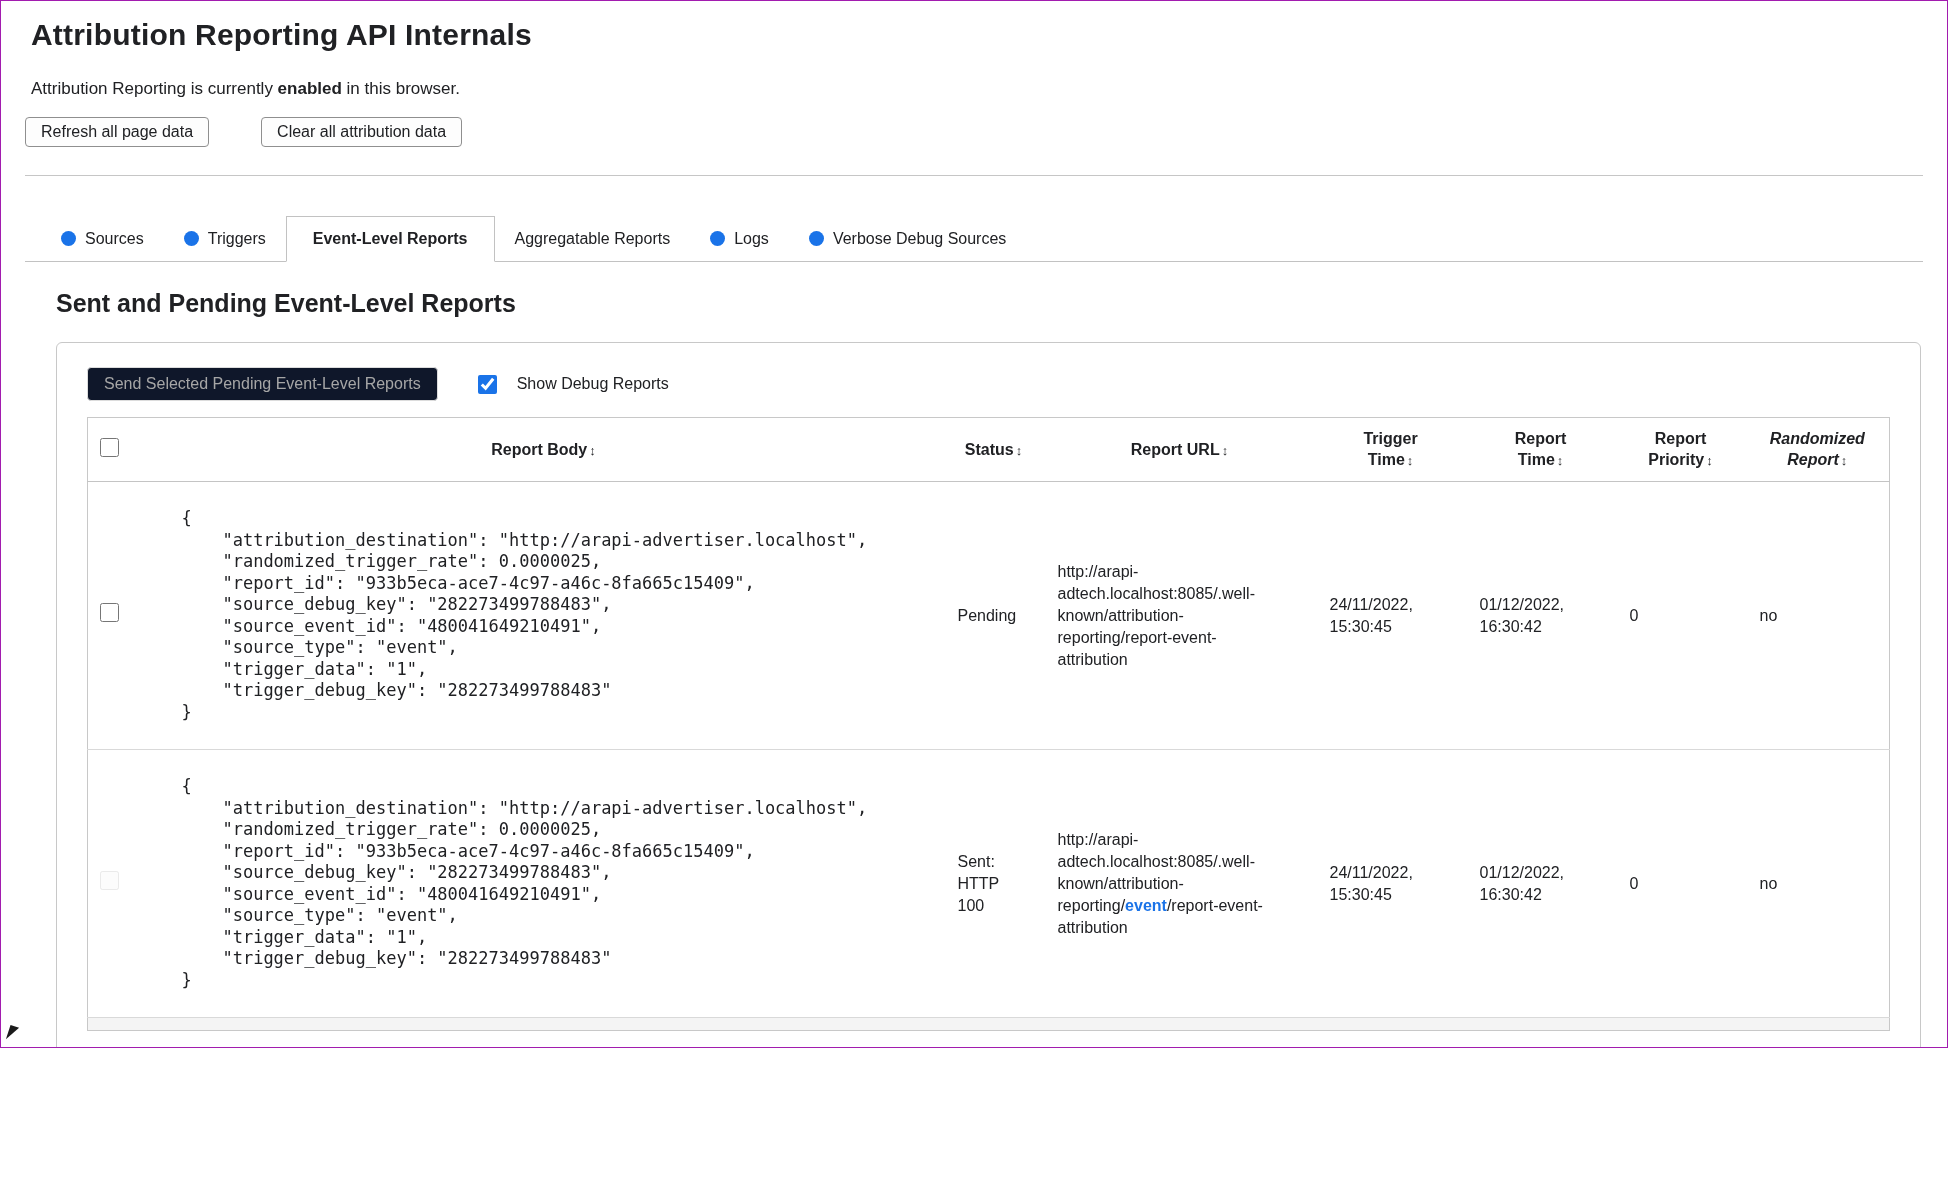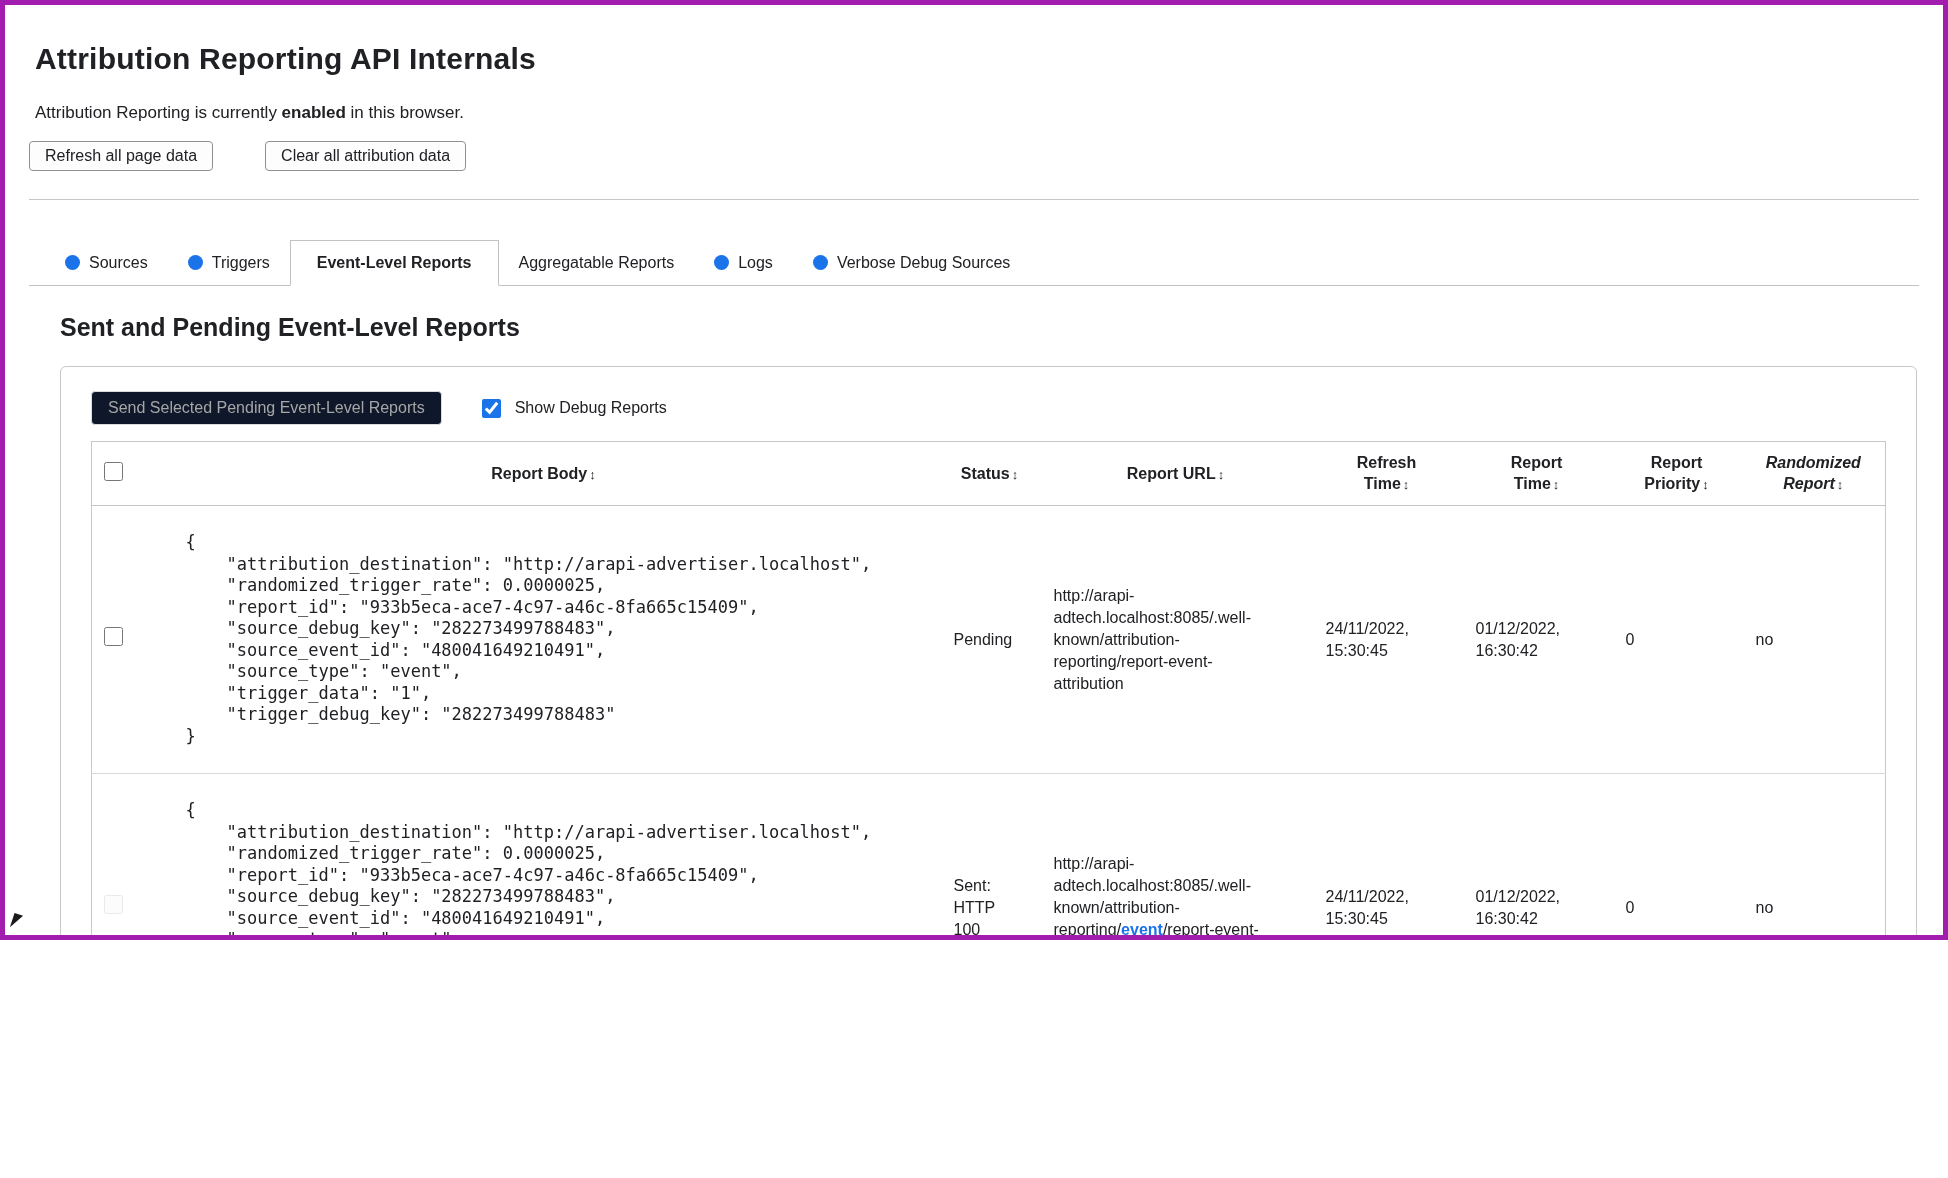--- a/index.html
+++ b/index.html
@@ -1,23 +1,23 @@
 <!DOCTYPE html>
 <html><head>
 <meta charset="utf-8">
 <style>
   * { box-sizing: border-box; }
   html, body { margin: 0; padding: 0; background: #fff; }
   body { font-family: "Liberation Sans", sans-serif; color: #202124; }
 
   .page {
-    width: 1948px; height: 940px;
-    padding: 25px 24px;
+    width: 1948px; height: 1048px;
+    padding: 5px 24px;
     position: relative;
-    border: 5px solid #a21caf;
+    border: 1px solid #a21caf;
     overflow: hidden;
     background: #fff;
   }
 
   h1.page-title { font-size: 30px; font-weight: 700; margin: 12px 0 0 6px; letter-spacing: .2px; }
   .status-line { font-size: 17px; margin: 27px 0 0 6px; }
   .status-line b { font-weight: 700; }
 
   .toolbar { margin-top: 18px; display: flex; gap: 52px; }
   button.std-btn {
@@ -43,21 +43,21 @@
     border: 1px solid #c8c8c8; border-radius: 6px;
     margin: 24px 2px 0 31px;
     padding: 24px 30px 34px;
   }
   .panel-toolbar { display: flex; align-items: center; }
   button.send-btn {
     font-family: inherit; font-size: 16px; color: #a6a6a6;
     background: #0f172a; border: 1px solid #dcdcdc; border-radius: 4px;
     padding: 7px 16px;
   }
-  .debug-toggle { display: flex; margin-left: 40px; font-size: 16px; gap: 14px; cursor: pointer; }
+  .debug-toggle { display: flex; margin-left: 40px; font-size: 16px; gap: 20px; cursor: pointer; }
 
   input[type=checkbox] { width: 19px; height: 19px; accent-color: #1a73e8; margin: 0; cursor: pointer; }
   input[type=checkbox]:disabled { opacity: .45; }
 
   table.reports { width: 100%; border-collapse: collapse; table-layout: fixed; margin-top: 16px; border: 1px solid #c8c8c8; }
   th, td { vertical-align: middle; }
   thead th { font-size: 16px; font-weight: 700; padding: 10px 8px; border-bottom: 1px solid #c4c4c4; text-align: center; line-height: 21px; cursor: pointer; }
   .hdr { display: inline-block; }
   .hdr-80 { max-width: 82px; }
   .hdr-105 { max-width: 106px; font-style: italic; }
@@ -150,21 +150,21 @@
           <th>
             <span class="hdr"><span>Report Body</span><span class="sort">↕</span></span>
           </th>
           <th>
             <span class="hdr"><span>Status</span><span class="sort">↕</span></span>
           </th>
           <th>
             <span class="hdr"><span>Report URL</span><span class="sort">↕</span></span>
           </th>
           <th>
-            <span class="hdr hdr-80"><span>Refresh Time</span><span class="sort">↕</span></span>
+            <span class="hdr hdr-80"><span>Trigger Time</span><span class="sort">↕</span></span>
           </th>
           <th>
             <span class="hdr hdr-80"><span>Report Time</span><span class="sort">↕</span></span>
           </th>
           <th>
             <span class="hdr hdr-80"><span>Report Priority</span><span class="sort">↕</span></span>
           </th>
           <th>
             <span class="hdr hdr-105"><span>Randomized Report</span><span class="sort">↕</span></span>
           </th>

